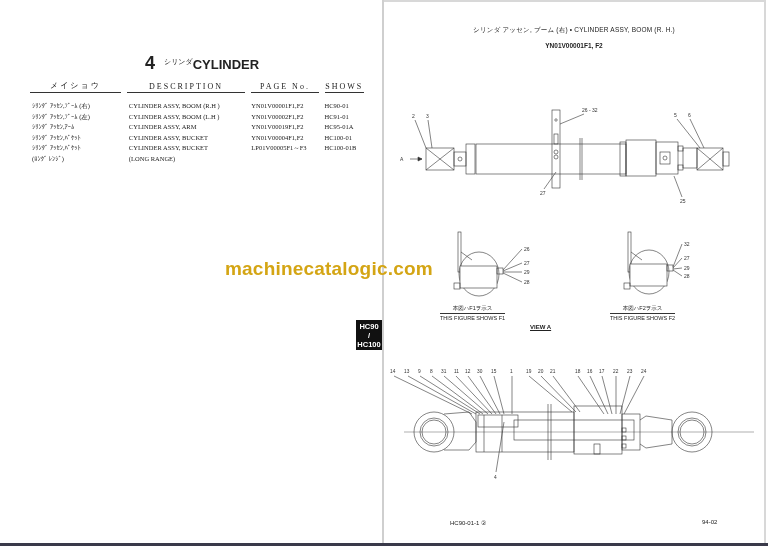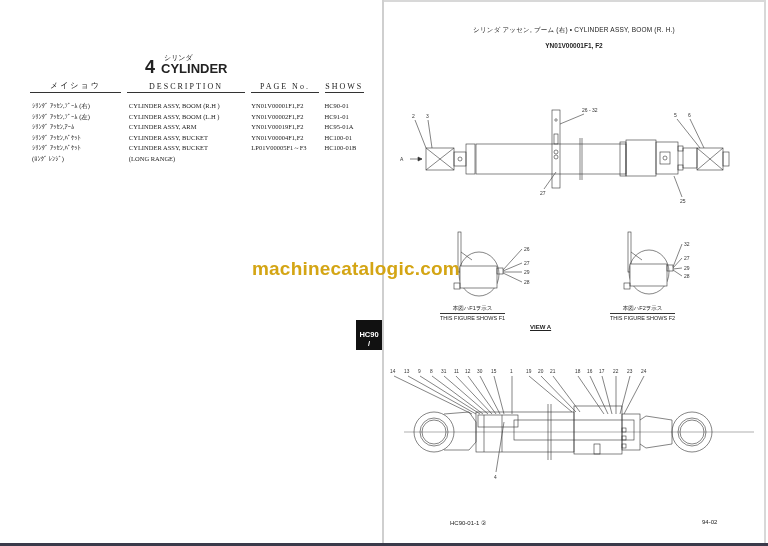--- a/index.html
+++ b/index.html
@@ -9,41 +9,41 @@
   }
   .page { position: absolute; top: 0; bottom: 3px; background: #fff; }
   .page-left { left: 0; width: 382px; }
   .page-right { left: 384px; width: 382px; border-top: 2px solid #d8d8d8; border-right: 2px solid #d8d8d8; box-sizing: border-box; }
   .gutter { position: absolute; left: 382px; top: 0; bottom: 3px; width: 2px; background: #cfcfcf; }
   .bottom-bar { position: absolute; left: 0; right: 0; bottom: 0; height: 3px; background: #3a3a4a; }
 
   
   .chapter { position: absolute; left: 145px; top: 54px; display: flex; align-items: flex-end; }
   .chapter-num { font-size: 18px; font-weight: bold; line-height: 18px; margin-right: 6px; font-family: "Liberation Sans", sans-serif; }
-  .chapter-titles { display: flex; flex-direction: column; }
+  .chapter-titles { display: flex; flex-direction: row; }
   .chapter-jp { font-size: 7px; line-height: 8px; margin-left: 3px; }
   .chapter-en { font-size: 13px; font-weight: bold; line-height: 14px; }
 
   .toc { position: absolute; left: 30px; top: 79px; width: 340px; font-family: "Liberation Serif", serif; }
   .toc-head, .toc-row { display: flex; }
   .toc-head { font-size: 8px; letter-spacing: 2px; height: 14px; align-items: flex-end; }
   .toc-head div { border-bottom: 1.5px solid #333; text-align: center; padding-bottom: 1px; margin-right: 6px; box-sizing: border-box; }
   .col-jp { width: 92px; }
   .col-desc { width: 120px; }
   .col-assy { width: 68px; }
   .col-page { width: 40px; }
   .toc-body { margin-top: 8px; }
   .toc-row { font-size: 6.5px; height: 10.5px; line-height: 10.5px; white-space: nowrap; }
   .toc-row div { margin-right: 6px; overflow: visible; }
   .toc-row .col-jp { padding-left: 2px; box-sizing: border-box; }
   .toc-row .col-desc { padding-left: 2px; box-sizing: border-box; }
 
-  .watermark { position: absolute; left: 252px; top: 258px; font-size: 19px; font-weight: bold; color: #d4a514; font-family: "Liberation Sans", sans-serif; letter-spacing: 0.2px; z-index: 5; }
-
-  .side-tab { position: absolute; left: 356px; top: 320px; width: 26px; height: 30px; background: #111; color: #fff; font-size: 7.5px; font-weight: bold; text-align: center; line-height: 9px; padding-top: 10px; box-sizing: border-box; }
+  .watermark { position: absolute; left: 225px; top: 258px; font-size: 19px; font-weight: bold; color: #d4a514; font-family: "Liberation Sans", sans-serif; letter-spacing: 0.2px; z-index: 5; }
+
+  .side-tab { position: absolute; left: 356px; top: 320px; width: 26px; height: 30px; background: #111; color: #fff; font-size: 7.5px; font-weight: bold; text-align: center; line-height: 9px; padding-top: 2px; box-sizing: border-box; }
 
   
   .r-title { position: absolute; left: 0; width: 100%; top: 24px; text-align: center; font-size: 6.5px; letter-spacing: 0.2px; }
   .r-code { position: absolute; left: 0; width: 100%; top: 40px; text-align: center; font-size: 6.5px; font-weight: bold; }
   .drawing { position: absolute; left: 0; top: 0; }
   .fig-cap { position: absolute; font-size: 5.5px; text-align: center; }
   .fig-cap .jp { display: block; border-bottom: 0.8px solid #333; padding-bottom: 1px; margin-bottom: 1px; }
   .view-a { position: absolute; left: 146px; top: 322px; font-size: 6px; text-decoration: underline; font-weight: bold; }
   .footer-code { position: absolute; left: 66px; top: 517px; font-size: 6px; }
   .footer-page { position: absolute; left: 318px; top: 517px; font-size: 6px; }

